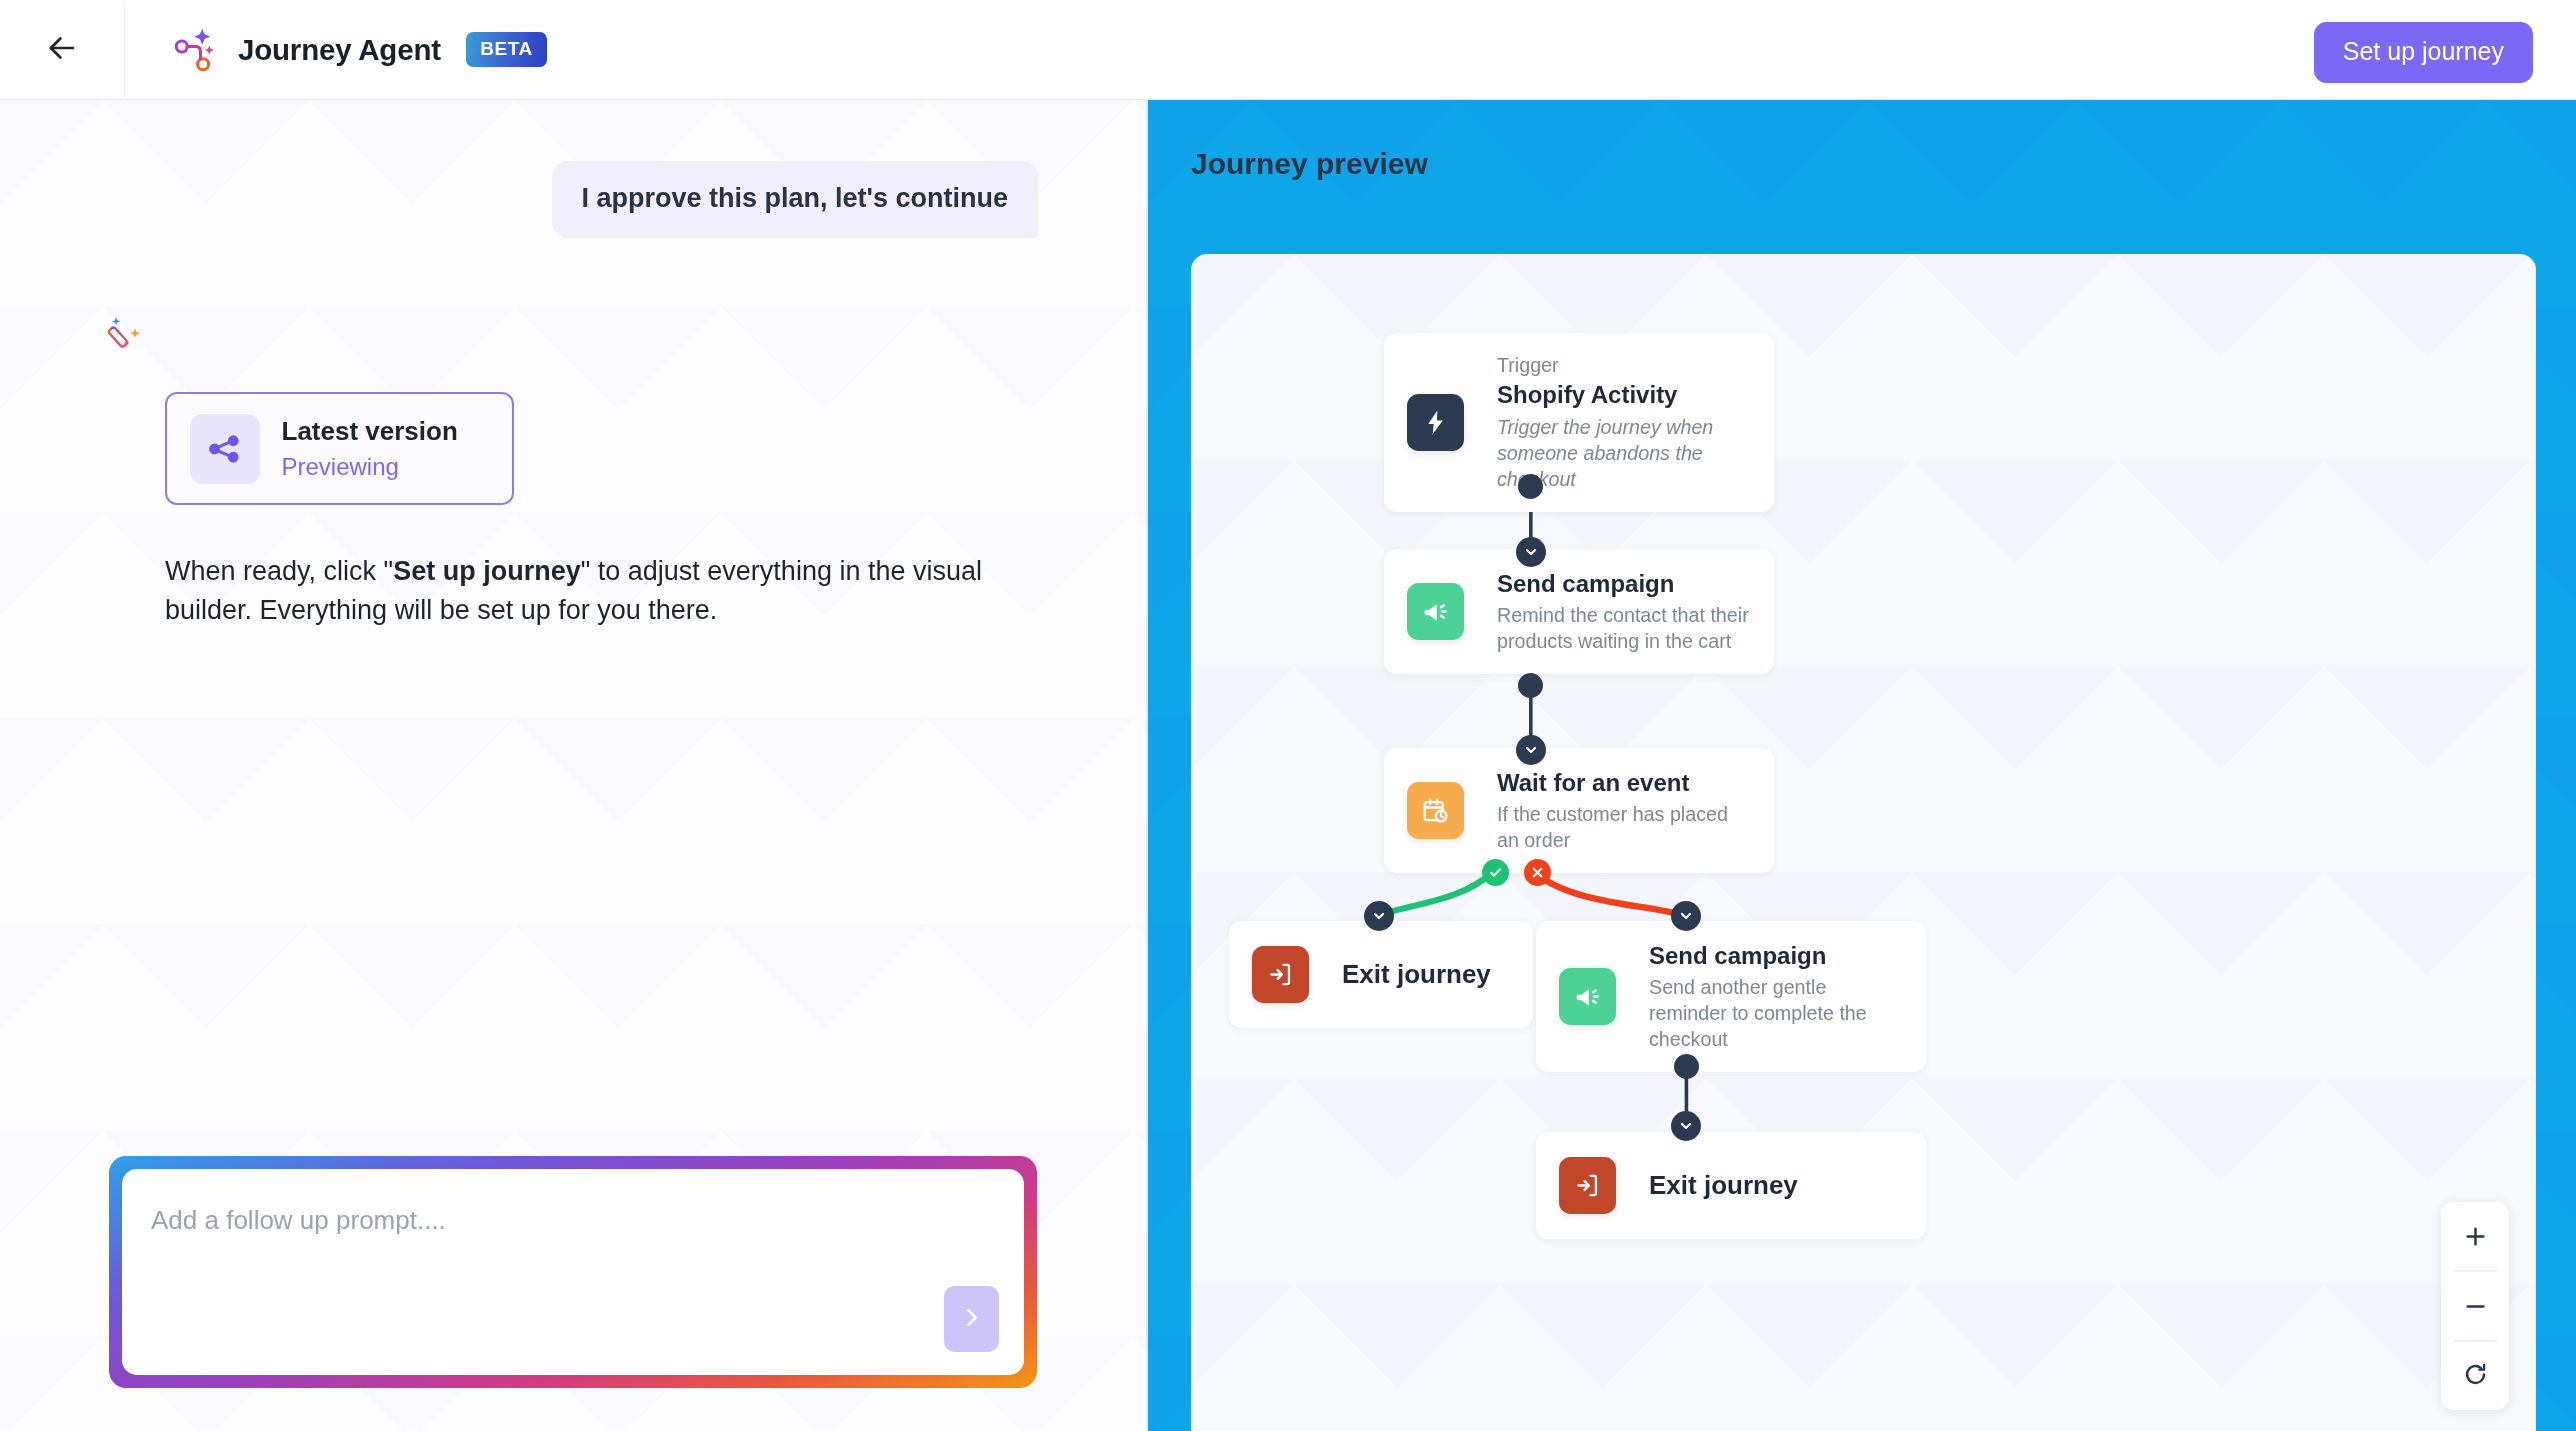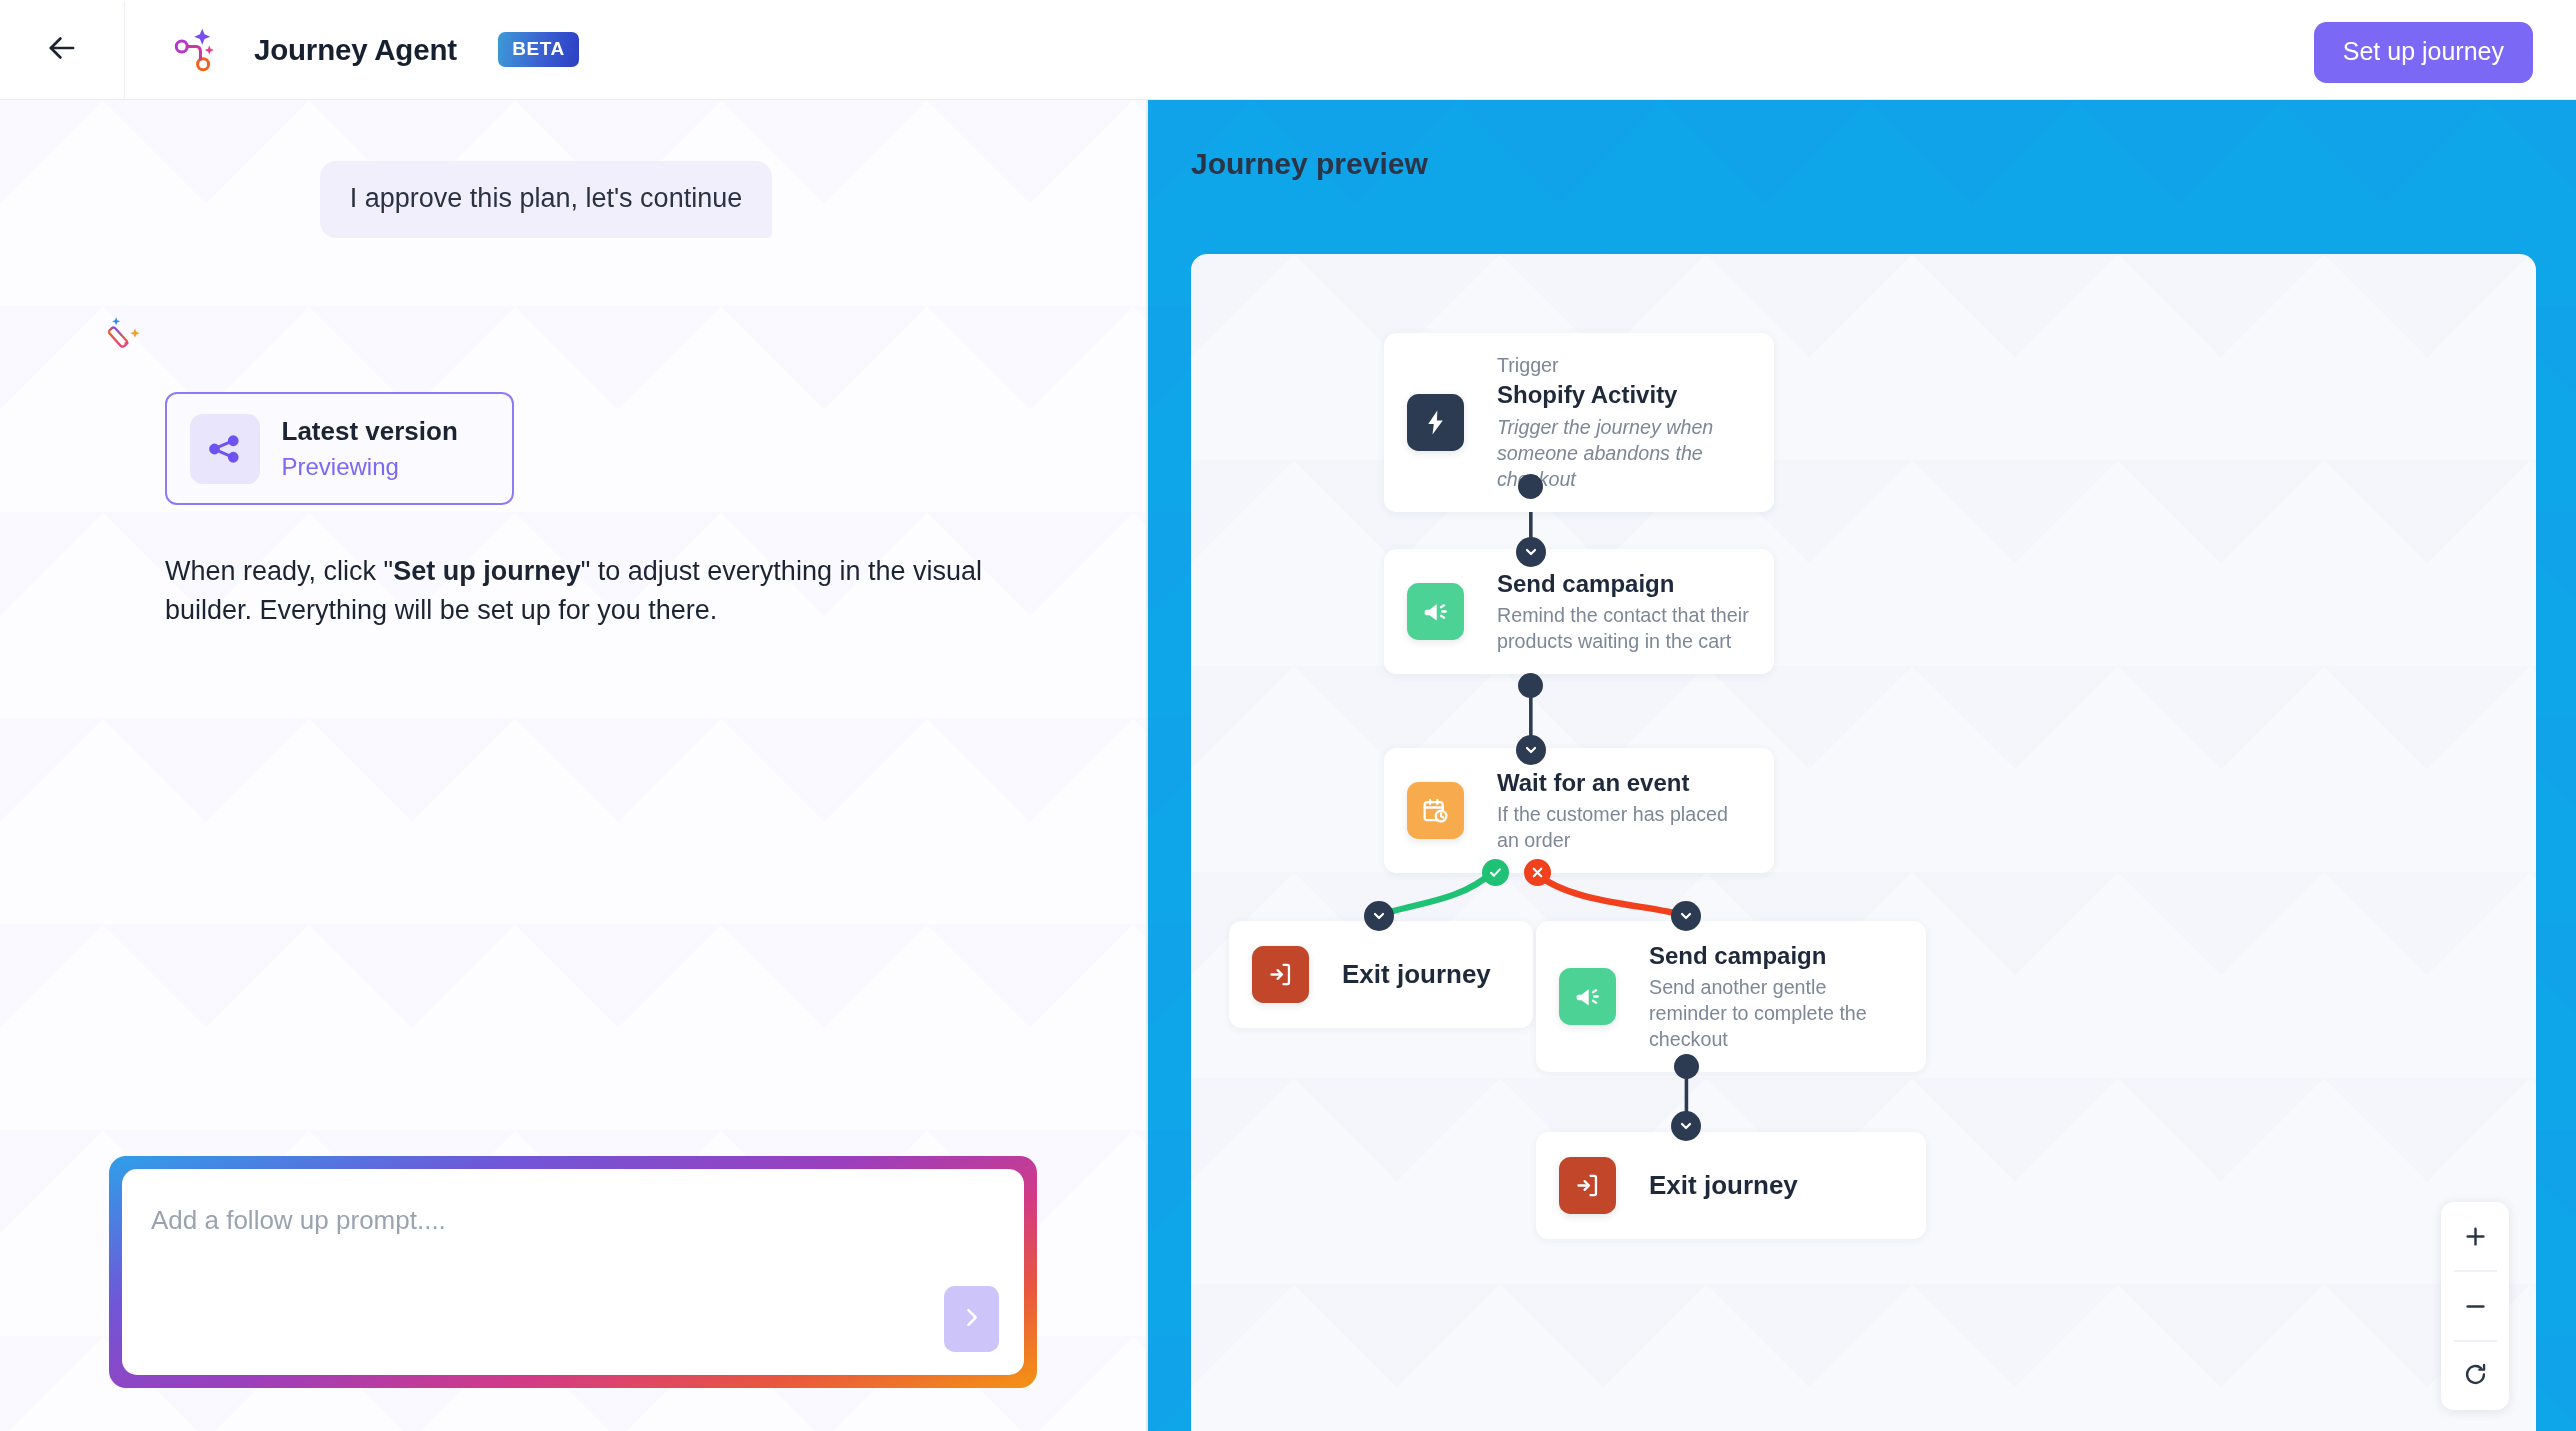--- a/index.html
+++ b/index.html
@@ -29,21 +29,21 @@
     z-index: 6;
   }
   .back-btn {
     width: 125px; height: 98px;
     display: flex; align-items: center; justify-content: center;
     border-right: 1.8px solid #eceff4;
     cursor: pointer;
   }
   .back-btn svg { width: 38px; height: 38px; }
   .brand {
-    display: flex; align-items: center; gap: 34px;
+    display: flex; align-items: center; gap: 18px;
     margin-left: 47px;
   }
   .brand-logo { width: 48px; height: 48px; display:block; }
   .brand-title {
     font-size: 29.5px; font-weight: bold; color: #16202e;
     letter-spacing: -0.2px;
   }
   .beta-badge {
     margin-left: 7.2px;
     background: linear-gradient(100deg, #3d9bd6 0%, #3b5fd1 55%, #2c3fc4 100%);
@@ -73,21 +73,21 @@
   }
   .right-pane {
     position: absolute; left: 1148px; top: 100px;
     width: 1624px; height: 1331px;
     background: #0ea5e9;
     overflow: hidden;
   }
 
   
   .chat { position: relative; z-index: 2; padding: 0 54px; }
-  .user-bubble-row { display: flex; justify-content: center; padding-top: 61px; padding-right: 54px;}
+  .user-bubble-row { display: flex; justify-content: flex-end; padding-top: 61px; padding-right: 54px; font-weight: bold;}
   .user-bubble {
     background: #f1effc; color: #2b3343;
     border-radius: 16px 16px 5.4px 16px;
     padding: 20.6px 30px 22.4px;
     font-size: 27px; line-height: 1.25;
   }
   .assistant-row {
     display: flex; gap: 19.7px; margin-top: 70px; padding-left: 54px; padding-right: 32px;
   }
   .wand-icon { flex: 0 0 auto; width: 36px; height: 36px; margin-top: 7.2px; }

